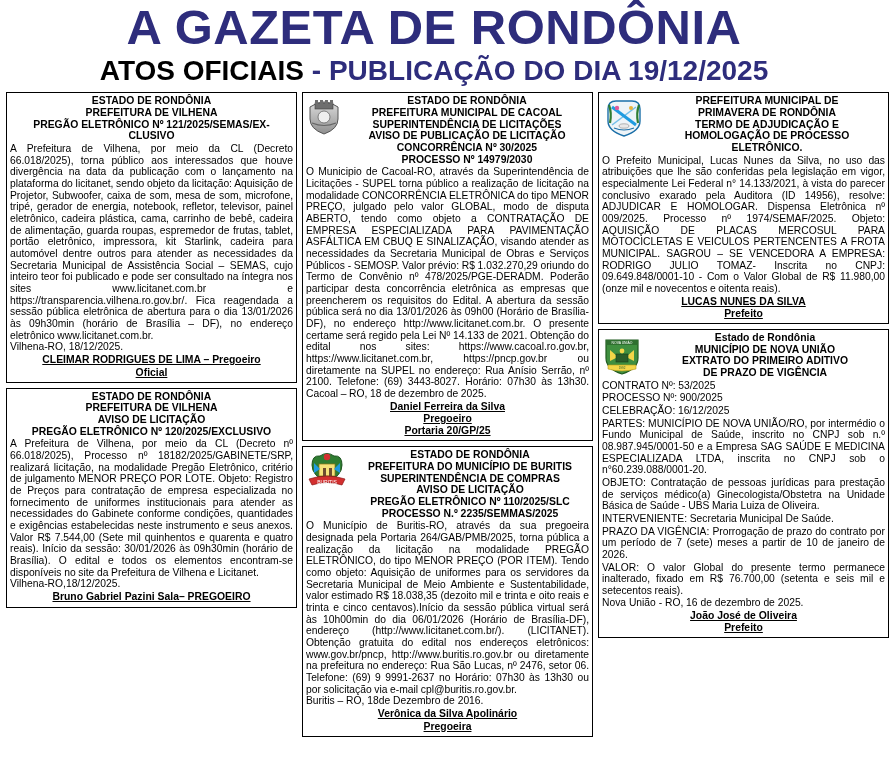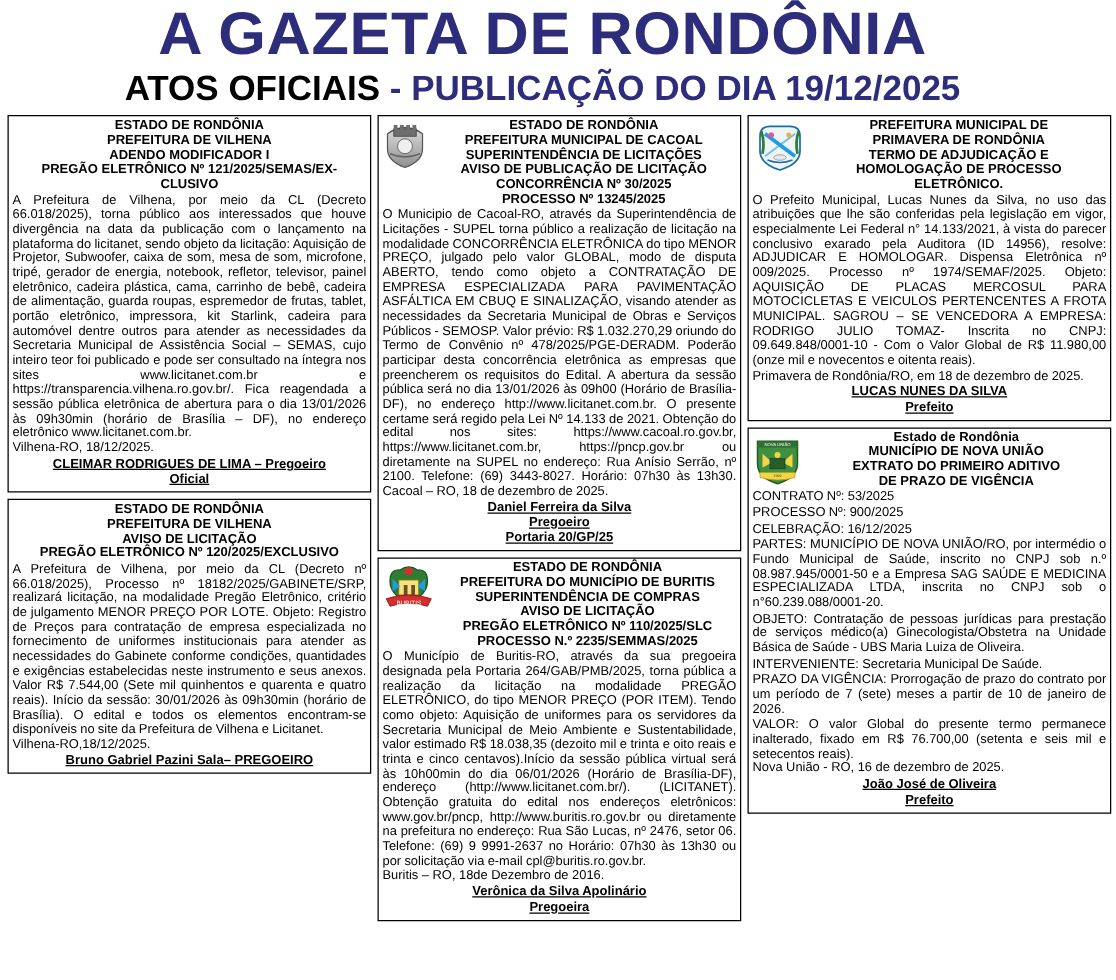--- a/index.html
+++ b/index.html
@@ -109,21 +109,20 @@
   </div>
 
   <div class="columns">
 
     <div class="col">
 
       <div class="notice">
         <div class="notice-head">
           <span class="hl">ESTADO DE RONDÔNIA</span>
           <span class="hl">PREFEITURA DE VILHENA</span>
-          <span class="hl">ADENDO MODIFICADOR I</span>
           <span class="hl">PREGÃO ELETRÔNICO Nº 121/2025/SEMAS/EX-</span>
           <span class="hl">CLUSIVO</span>
         </div>
         <div class="body-text">A Prefeitura de Vilhena, por meio da CL (Decreto 66.018/2025), torna público aos interessados que houve divergência na data da publicação com o lançamento na plataforma do licitanet, sendo objeto da licitação: Aquisição de Projetor, Subwoofer, caixa de som, mesa de som, microfone, tripé, gerador de energia, notebook, refletor, televisor, painel eletrônico, cadeira plástica, cama, carrinho de bebê, cadeira de alimentação, guarda roupas, espremedor de frutas, tablet, portão eletrônico, impressora, kit Starlink, cadeira para automóvel dentre outros para atender as necessidades da Secretaria Municipal de Assistência Social – SEMAS, cujo inteiro teor foi publicado e pode ser consultado na íntegra nos sites www.licitanet.com.br e https://transparencia.vilhena.ro.gov.br/. Fica reagendada a sessão pública eletrônica de abertura para o dia 13/01/2026 às 09h30min (horário de Brasília – DF), no endereço eletrônico www.licitanet.com.br.</div>
         <div class="tail-left">Vilhena-RO, 18/12/2025.</div>
         <div class="sig">
           <span class="line">CLEIMAR RODRIGUES DE LIMA  – Pregoeiro</span>
           <span class="line">Oficial</span>
         </div>
       </div>
@@ -165,21 +164,21 @@
               <circle cx="18" cy="22" r="6" fill="#efefef" stroke="#666" stroke-width="0.8"></circle>
               <path d="M6 28 Q18 33 30 28" fill="none" stroke="#666" stroke-width="1.2"></path>
             </svg>
           </span>
           <div class="notice-head">
             <span class="hl">ESTADO DE RONDÔNIA</span>
             <span class="hl">PREFEITURA MUNICIPAL DE CACOAL</span>
             <span class="hl">SUPERINTENDÊNCIA DE LICITAÇÕES</span>
             <span class="hl">AVISO DE PUBLICAÇÃO DE LICITAÇÃO</span>
             <span class="hl">CONCORRÊNCIA Nº 30/2025</span>
-            <span class="hl">PROCESSO Nº 13245/2025</span>
+            <span class="hl">PROCESSO Nº 14979/2030</span>
           </div>
         </div>
         <div class="body-text">O Municipio de Cacoal-RO, através da Superintendência de Licitações - SUPEL torna público a realização de licitação na modalidade CONCORRÊNCIA ELETRÔNICA do tipo MENOR PREÇO, julgado pelo valor GLOBAL, modo de disputa ABERTO, tendo como objeto a CONTRATAÇÃO DE EMPRESA ESPECIALIZADA PARA PAVIMENTAÇÃO ASFÁLTICA EM CBUQ E SINALIZAÇÃO, visando atender as necessidades da Secretaria Municipal de Obras e Serviços Públicos - SEMOSP. Valor prévio: R$ 1.032.270,29 oriundo do Termo de Convênio nº 478/2025/PGE-DERADM. Poderão participar desta concorrência eletrônica as empresas que preencherem os requisitos do Edital. A abertura da sessão pública será no dia 13/01/2026 às 09h00 (Horário de Brasília-DF), no endereço http://www.licitanet.com.br. O presente certame será regido pela Lei Nº 14.133 de 2021. Obtenção do edital nos sites: https://www.cacoal.ro.gov.br, https://www.licitanet.com.br, https://pncp.gov.br ou diretamente na SUPEL no endereço: Rua Anísio Serrão, nº 2100. Telefone: (69) 3443-8027. Horário: 07h30 às 13h30. Cacoal – RO, 18 de dezembro de 2025.</div>
         <div class="sig">
           <span class="line">Daniel Ferreira da Silva</span>
           <span class="line">Pregoeiro</span>
           <span class="line">Portaria 20/GP/25</span>
         </div>
       </div>
 
@@ -235,21 +234,20 @@
             </svg>
           </span>
           <div class="notice-head">
             <span class="hl">PREFEITURA MUNICIPAL DE</span>
             <span class="hl">PRIMAVERA DE RONDÔNIA</span>
             <span class="hl">TERMO DE ADJUDICAÇÃO E</span>
             <span class="hl">HOMOLOGAÇÃO DE PROCESSO ELETRÔNICO.</span>
           </div>
         </div>
         <div class="body-text">O Prefeito Municipal, Lucas Nunes da Silva, no uso das atribuições que lhe são conferidas pela legislação em vigor, especialmente Lei Federal n° 14.133/2021, à vista do parecer conclusivo exarado pela Auditora (ID 14956), resolve: ADJUDICAR E HOMOLOGAR. Dispensa Eletrônica nº 009/2025. Processo nº 1974/SEMAF/2025. Objeto: AQUISIÇÃO DE PLACAS MERCOSUL PARA MOTOCICLETAS E VEICULOS PERTENCENTES A FROTA MUNICIPAL. SAGROU – SE VENCEDORA A EMPRESA: RODRIGO JULIO TOMAZ- Inscrita no CNPJ: 09.649.848/0001-10 - Com o Valor Global de R$ 11.980,00 (onze mil e novecentos e oitenta reais).</div>
-        <div class="body-text">Primavera de Rondônia/RO, em 18 de dezembro de 2025.</div>
         <div class="sig">
           <span class="line">LUCAS NUNES DA SILVA</span>
           <span class="line">Prefeito</span>
         </div>
       </div>
 
       <div class="notice">
         <div class="head-with-logo">
           <span class="logo">
             <svg class="crest" width="40" height="44" viewBox="0 0 40 44" aria-hidden="true">

